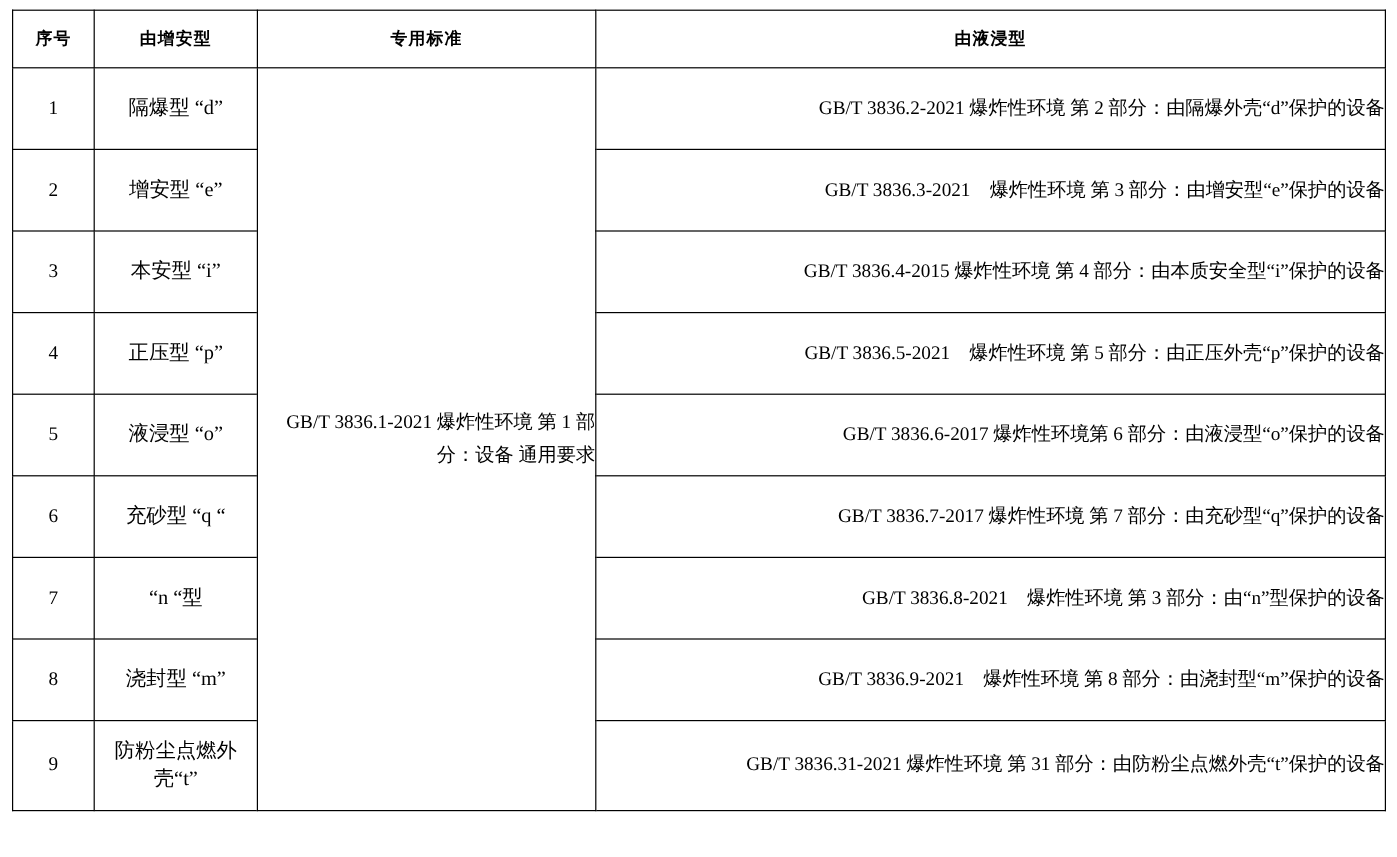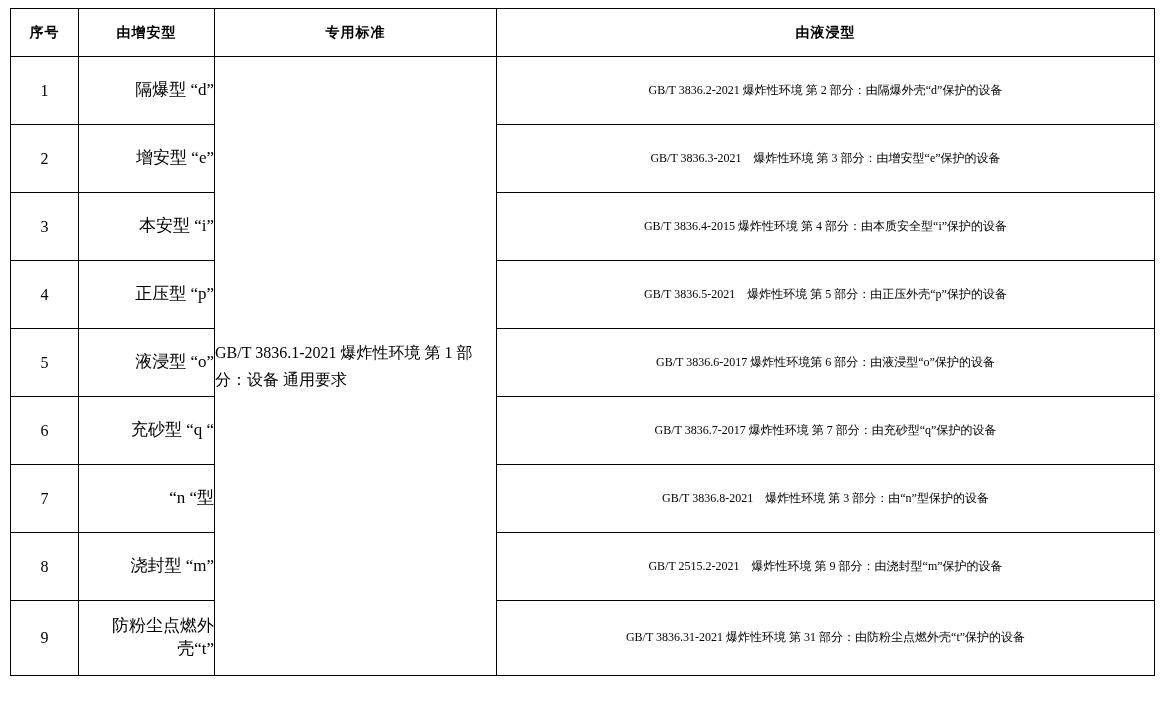--- a/index.html
+++ b/index.html
@@ -47,35 +47,35 @@
     height: 67px;
   }
   tbody tr:last-child td {
     height: 74px;
   }
   .cell-seq {
     text-align: center;
     font-size: 16px;
   }
   .cell-type {
-    text-align: right;
+    text-align: center;
     font-size: 17px;
     line-height: 1.35;
     padding: 0 6px;
   }
   .cell-general {
-    text-align: left;
+    text-align: right;
     font-size: 16px;
     line-height: 1.7;
     padding: 0 12px;
     vertical-align: middle;
   }
   .cell-special {
-    text-align: center;
-    font-size: 12px;
+    text-align: right;
+    font-size: 16px;
     line-height: 1.6;
     padding: 4px 10px 4px 12px;
   }
 </style>
 </head>
 <body>
 
 <div class="page">
   <table class="std-table">
     <colgroup>
@@ -125,21 +125,21 @@
         <td class="cell-special">GB/T 3836.7-2017 爆炸性环境 第 7 部分：由充砂型“q”保护的设备</td>
       </tr>
       <tr>
         <td class="cell-seq">7</td>
         <td class="cell-type">“n “型</td>
         <td class="cell-special">GB/T 3836.8-2021　爆炸性环境 第 3 部分：由“n”型保护的设备</td>
       </tr>
       <tr>
         <td class="cell-seq">8</td>
         <td class="cell-type">浇封型 “m”</td>
-        <td class="cell-special">GB/T 2515.2-2021　爆炸性环境 第 9 部分：由浇封型“m”保护的设备</td>
+        <td class="cell-special">GB/T 3836.9-2021　爆炸性环境 第 8 部分：由浇封型“m”保护的设备</td>
       </tr>
       <tr>
         <td class="cell-seq">9</td>
         <td class="cell-type">防粉尘点燃外壳“t”</td>
         <td class="cell-special">GB/T 3836.31-2021 爆炸性环境 第 31 部分：由防粉尘点燃外壳“t”保护的设备</td>
       </tr>
     </tbody>
   </table>
 </div>
 

